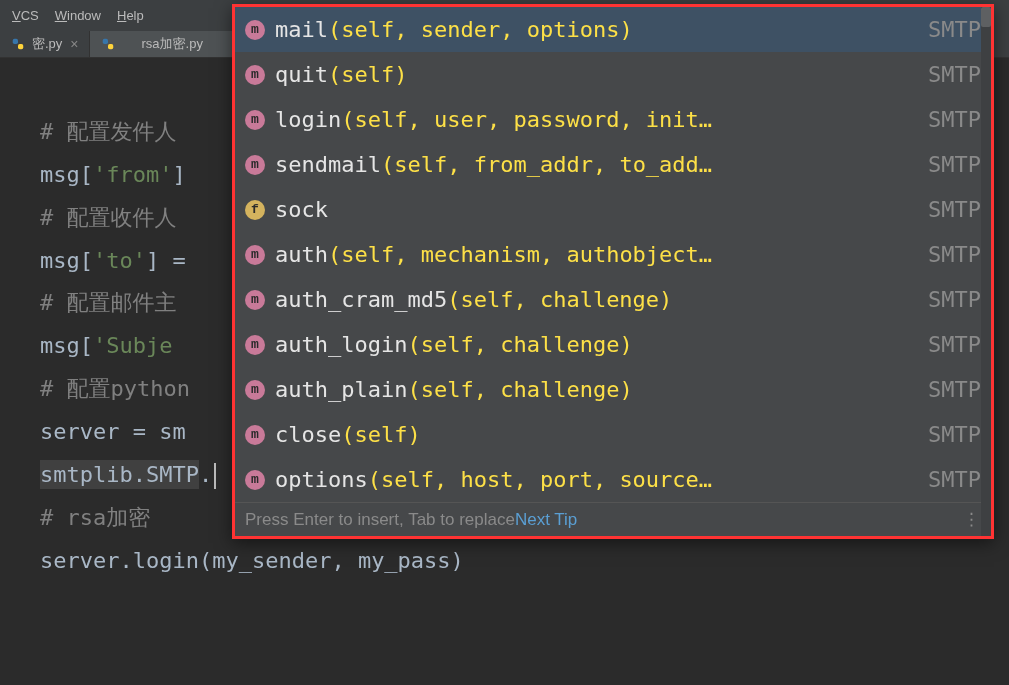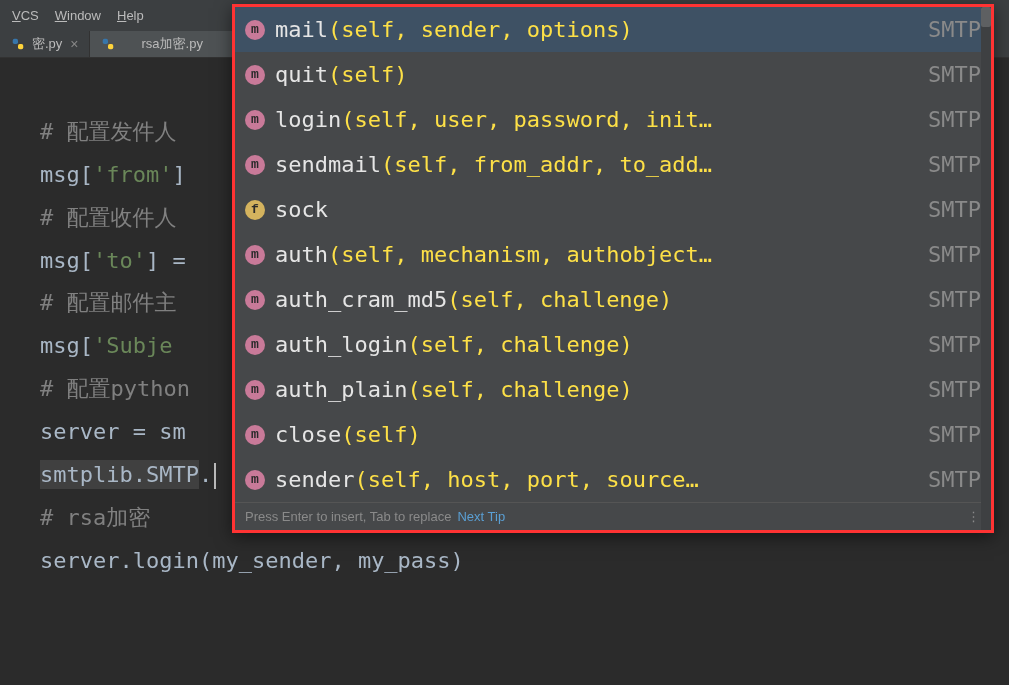--- a/index.html
+++ b/index.html
@@ -135,29 +135,28 @@
     .autocomplete-type {
       margin-left: auto;
       color: #8a8a8a;
       font-family: 'Consolas', 'Monaco', monospace;
       padding-left: 12px;
     }
     .autocomplete-footer {
       display: flex;
       align-items: center;
       padding: 6px 10px;
-      font-size: 13px;
+      font-size: 17px;
       font-family: -apple-system, BlinkMacSystemFont, 'Segoe UI', sans-serif;
       color: #8a8a8a;
       border-top: 1px solid #555;
       background: #46484a;
     }
     .autocomplete-footer-link {
       color: #5a9fd4;
-      margin-left: 6px;
       cursor: pointer;
     }
     .autocomplete-footer-dots {
       margin-left: auto;
       color: #8a8a8a;
       cursor: pointer;
       letter-spacing: 1px;
     }
     .scrollbar-track {
       position: absolute;
@@ -284,21 +283,21 @@
         <span class="autocomplete-type">SMTP</span>
       </div>
       <div class="autocomplete-item">
         <span class="autocomplete-icon icon-m">m</span>
         <span class="autocomplete-name">close</span>
         <span class="autocomplete-params">(self)</span>
         <span class="autocomplete-type">SMTP</span>
       </div>
       <div class="autocomplete-item">
         <span class="autocomplete-icon icon-m">m</span>
-        <span class="autocomplete-name">sender</span>
+        <span class="autocomplete-name">options</span>
         <span class="autocomplete-params">(self, host, port, source…</span>
         <span class="autocomplete-type">SMTP</span>
       </div>
     </div>
   <div class="autocomplete-footer">
     <span>Press Enter to insert, Tab to replace</span>
     <span class="autocomplete-footer-link">Next Tip</span>
     <span class="autocomplete-footer-dots">⋮</span>
   </div>
   <div class="scrollbar-track">

